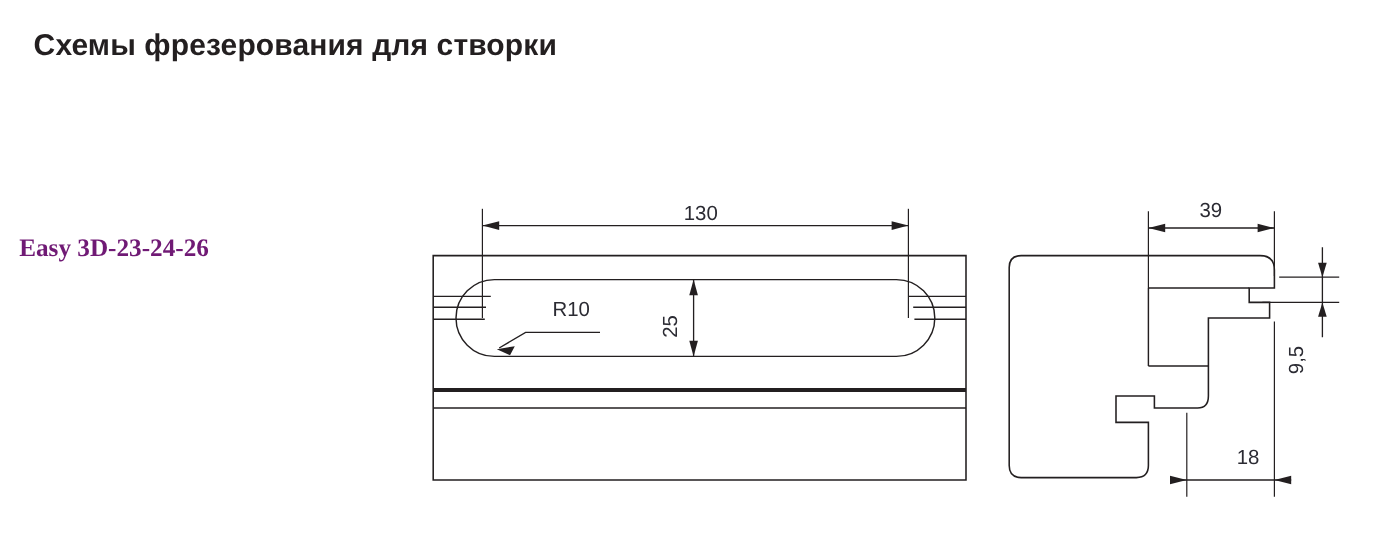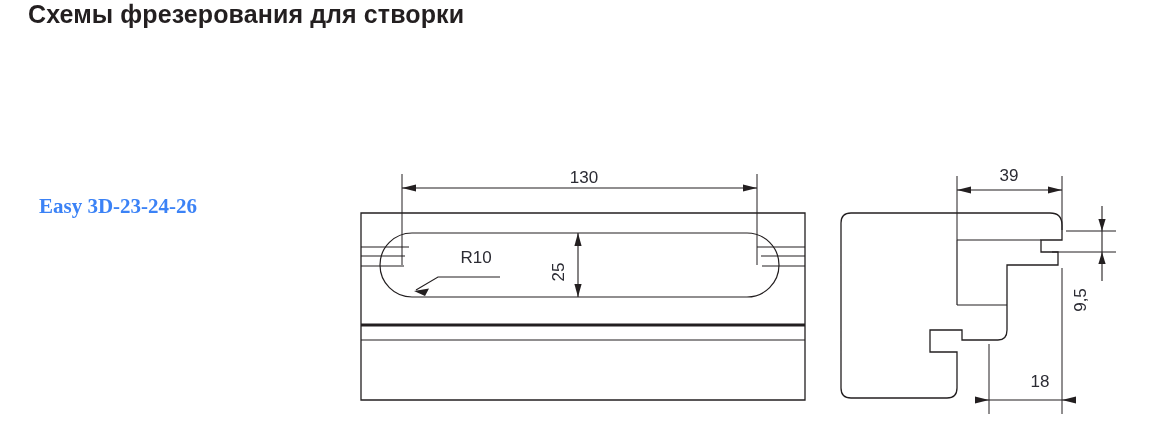--- a/index.html
+++ b/index.html
@@ -11,35 +11,35 @@
     width: 1161px;
     height: 445px;
     position: relative;
     font-family: "Liberation Sans", sans-serif;
     color: #231f20;
     overflow: hidden;
   }
   #page-title {
     position: absolute;
     left: 28px;
-    top: 0;
+    top: 24px;
     font-size: 25px;
     font-weight: bold;
     letter-spacing: 0.1px;
     color: #231f20;
     white-space: nowrap;
   }
   #part-label {
     position: absolute;
-    left: 39px;
+    left: 16px;
     top: 194px;
     font-size: 21px;
     font-weight: bold;
     font-family: "Liberation Serif", serif;
-    color: #3b82f6;
+    color: #701a75;
     white-space: nowrap;
   }
   #drawing-canvas {
     position: absolute;
     left: 0;
     top: 0;
     width: 1161px;
     height: 445px;
   }
   .dim-text {

